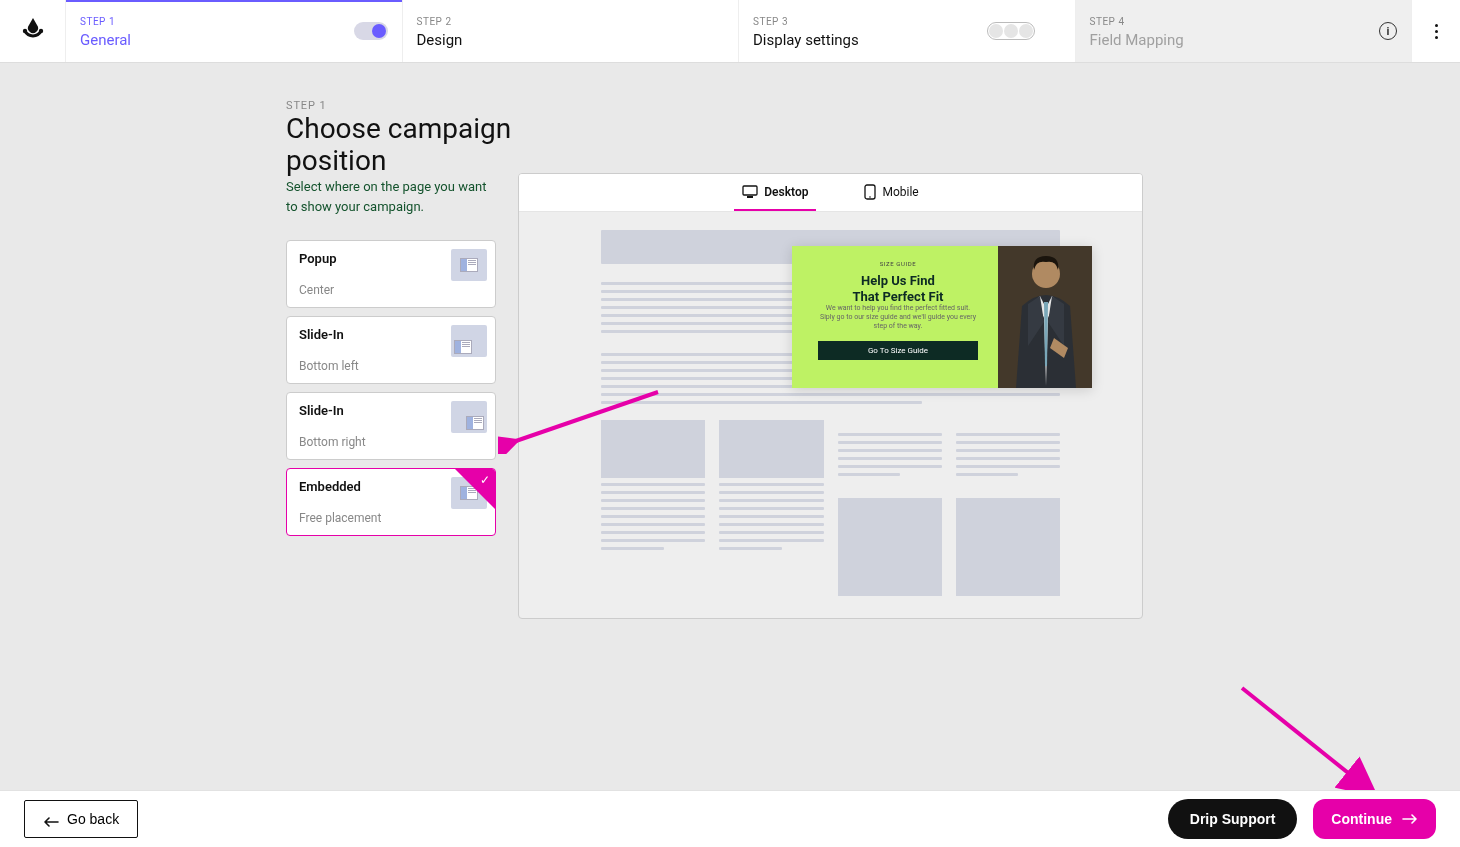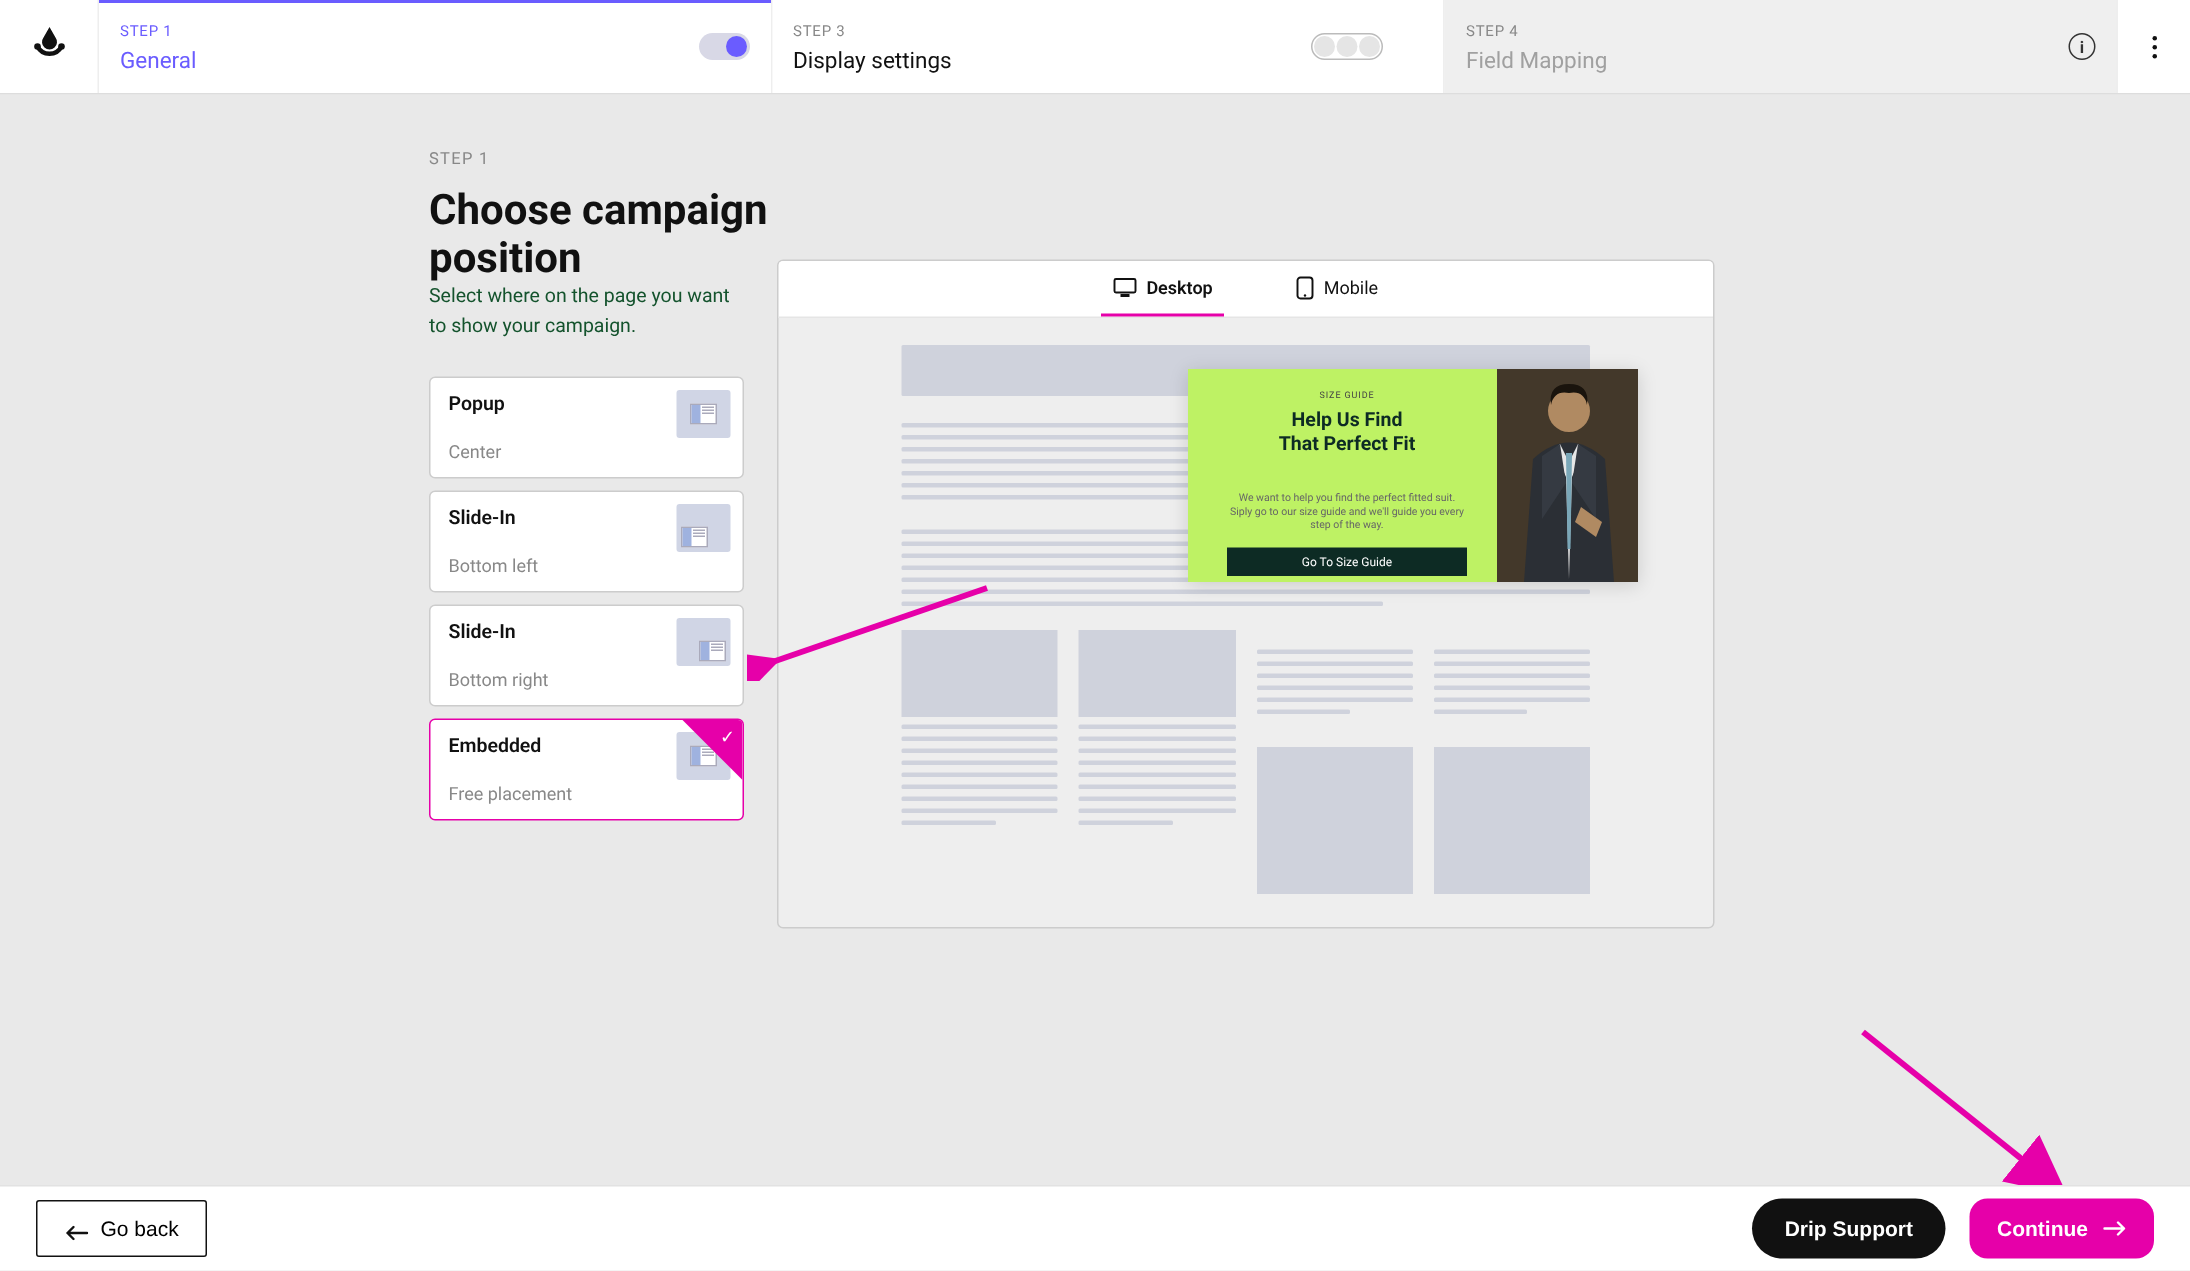--- a/index.html
+++ b/index.html
@@ -22,21 +22,21 @@
   .triple-pill { position:absolute; right:40px; top:50%; transform:translateY(-50%); display:flex; border:1px solid #bbb; border-radius:10px; padding:1px; gap:1px; background:#fff;}
   .triple-pill .dot { width:14px; height:14px; border-radius:50%; background:#e5e5e5; }
   .info-icon { position:absolute; right:14px; top:50%; transform:translateY(-50%); width:18px; height:18px; display:flex; align-items:center; justify-content:center; color:#333; border:1.5px solid #333; border-radius:50%; font-size:11px; font-weight:bold; }
   .menu-cell { width:48px; display:flex; align-items:center; justify-content:center; background:#fff; }
   .kebab { display:flex; flex-direction:column; gap:3px; }
   .kebab span { width:3px; height:3px; background:#111; border-radius:50%; }
   
   
   .main { position:absolute; top:63px; left:0; right:0; bottom:57px; background:#e9e9e9; padding:36px 0 0 286px; }
   .step-sub { font-size:11px; letter-spacing:0.08em; color:#888; text-transform:uppercase; }
-  .page-title { font-size:28px; font-weight:700; color:#111; margin-top:12px; line-height:1.15; max-width:260px; }
+  .page-title { font-size:28px; font-weight:400; color:#111; margin-top:1px; line-height:1.15; max-width:260px; }
   .page-desc { font-size:13px; color:#14532d; margin-top:0; max-width:210px; line-height:1.5; }
   
   .options { margin-top:24px; display:flex; flex-direction:column; gap:8px; width:210px; }
   .option { position:relative; background:#fff; border:1px solid #ccc; border-radius:4px; padding:10px 12px; cursor:pointer; overflow:hidden; }
   .option.selected { border:1.5px solid #e600a9; }
   .option-title { font-size:13px; font-weight:600; color:#111; }
   .option-sub { font-size:12px; color:#888; margin-top:17px; }
   .option-thumb { position:absolute; right:8px; top:8px; width:36px; height:32px; background:#d0d5e5; border-radius:2px; display:flex; align-items:center; justify-content:center; }
   .option-thumb.bottomish { align-items:flex-end; justify-content:flex-start; padding:3px; }
   .option-thumb.bottomright { align-items:flex-end; justify-content:flex-end; padding:3px; }
@@ -60,21 +60,21 @@
   .cols3 { display:flex; gap:14px; margin-top:16px; }
   .col { flex:1; display:flex; flex-direction:column; gap:5px; }
   .colimg { height:58px; background:#cfd2dc; }
   .col .ph-bar { height:3px; }
   
   
   .promo { position:absolute; right:50px; top:72px; width:300px; height:142px; background:#bef264; box-shadow:0 2px 12px rgba(0,0,0,.15); display:flex; }
   .promo-text { flex:1; padding:14px 10px 12px 16px; text-align:center; display:flex; flex-direction:column; align-items:center; }
   .promo-eyebrow { font-size:6px; letter-spacing:0.1em; color:#444; }
   .promo-head { font-size:13px; font-weight:700; color:#0d2b24; margin-top:6px; line-height:1.2; }
-  .promo-body { font-size:7px; color:#666; margin-top:24px; line-height:1.3; max-width:160px; }
+  .promo-body { font-size:7px; color:#666; margin-top:0; line-height:1.3; max-width:160px; }
   .promo-btn { margin-top:10px; font-size:8px; color:#fff; background:#0d2b24; padding:5px 22px; width:160px; }
   .promo-img { width:94px; background:linear-gradient(135deg,#3a2f22 0%, #6b5a3e 100%); position:relative; }
   .suit-svg { position:absolute; inset:0; }
   
   
   .arrow { position:absolute; pointer-events:none; }
   
   
   .footer { position:absolute; bottom:0; left:0; right:0; height:57px; background:#fff; border-top:1px solid #e2e2e2; display:flex; align-items:center; padding:0 24px; }
   .back-btn { display:flex; align-items:flex-end; gap:8px; border:1px solid #111; background:#fff; padding:10px 18px; font-size:14px; cursor:pointer; border-radius:2px; }
@@ -94,20 +94,24 @@
       <circle cx="21" cy="14" r="2.2" fill="#111"></circle>
     </svg>
   </div>
   <div class="step active">
     <div class="step-accent"></div>
     <span class="step-label">STEP 1</span>
     <span class="step-title">General</span>
     <div class="toggle-pill">
         <div class="knob"></div>
       </div>
+  </div>
+  <div class="step">
+    <span class="step-label">STEP 2</span>
+    <span class="step-title">Design</span>
   </div>
   <div class="step">
     <span class="step-label">STEP 3</span>
     <span class="step-title">Display settings</span>
     <div class="triple-pill">
         <div class="dot"></div>
         <div class="dot"></div>
         <div class="dot"></div>
       </div>
   </div>

